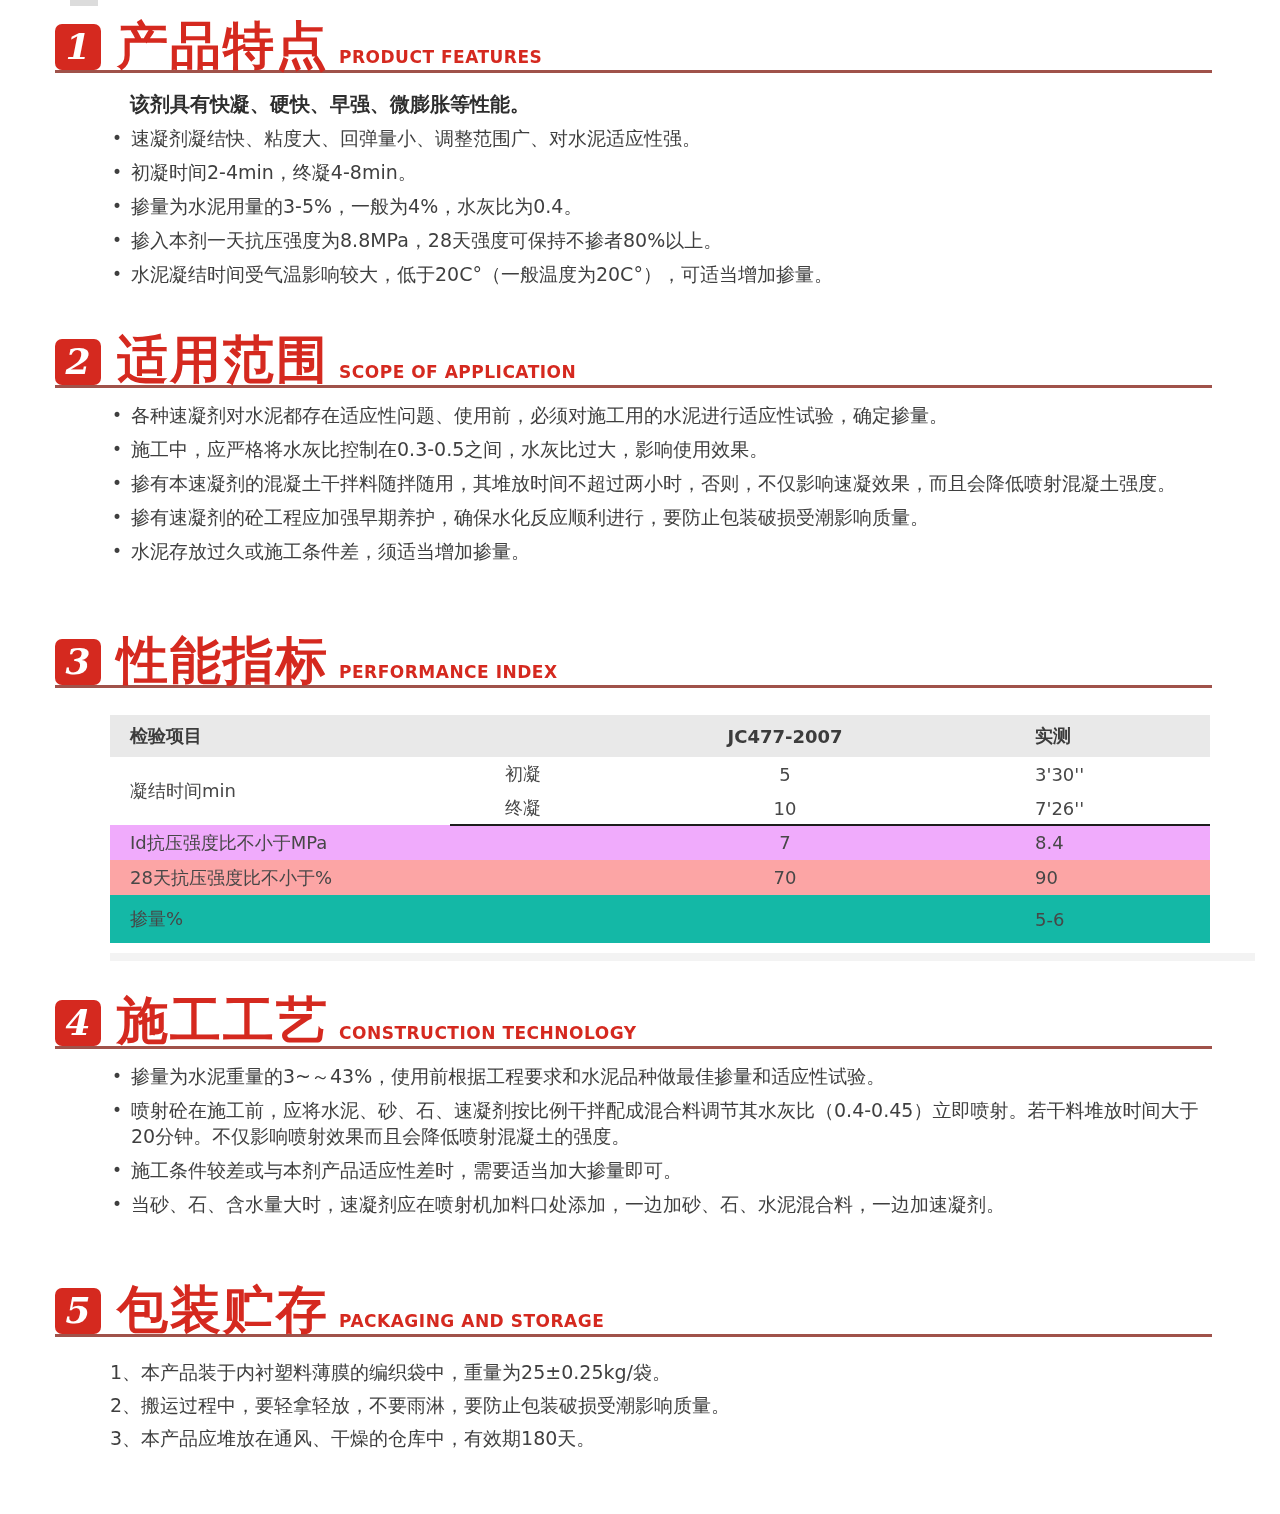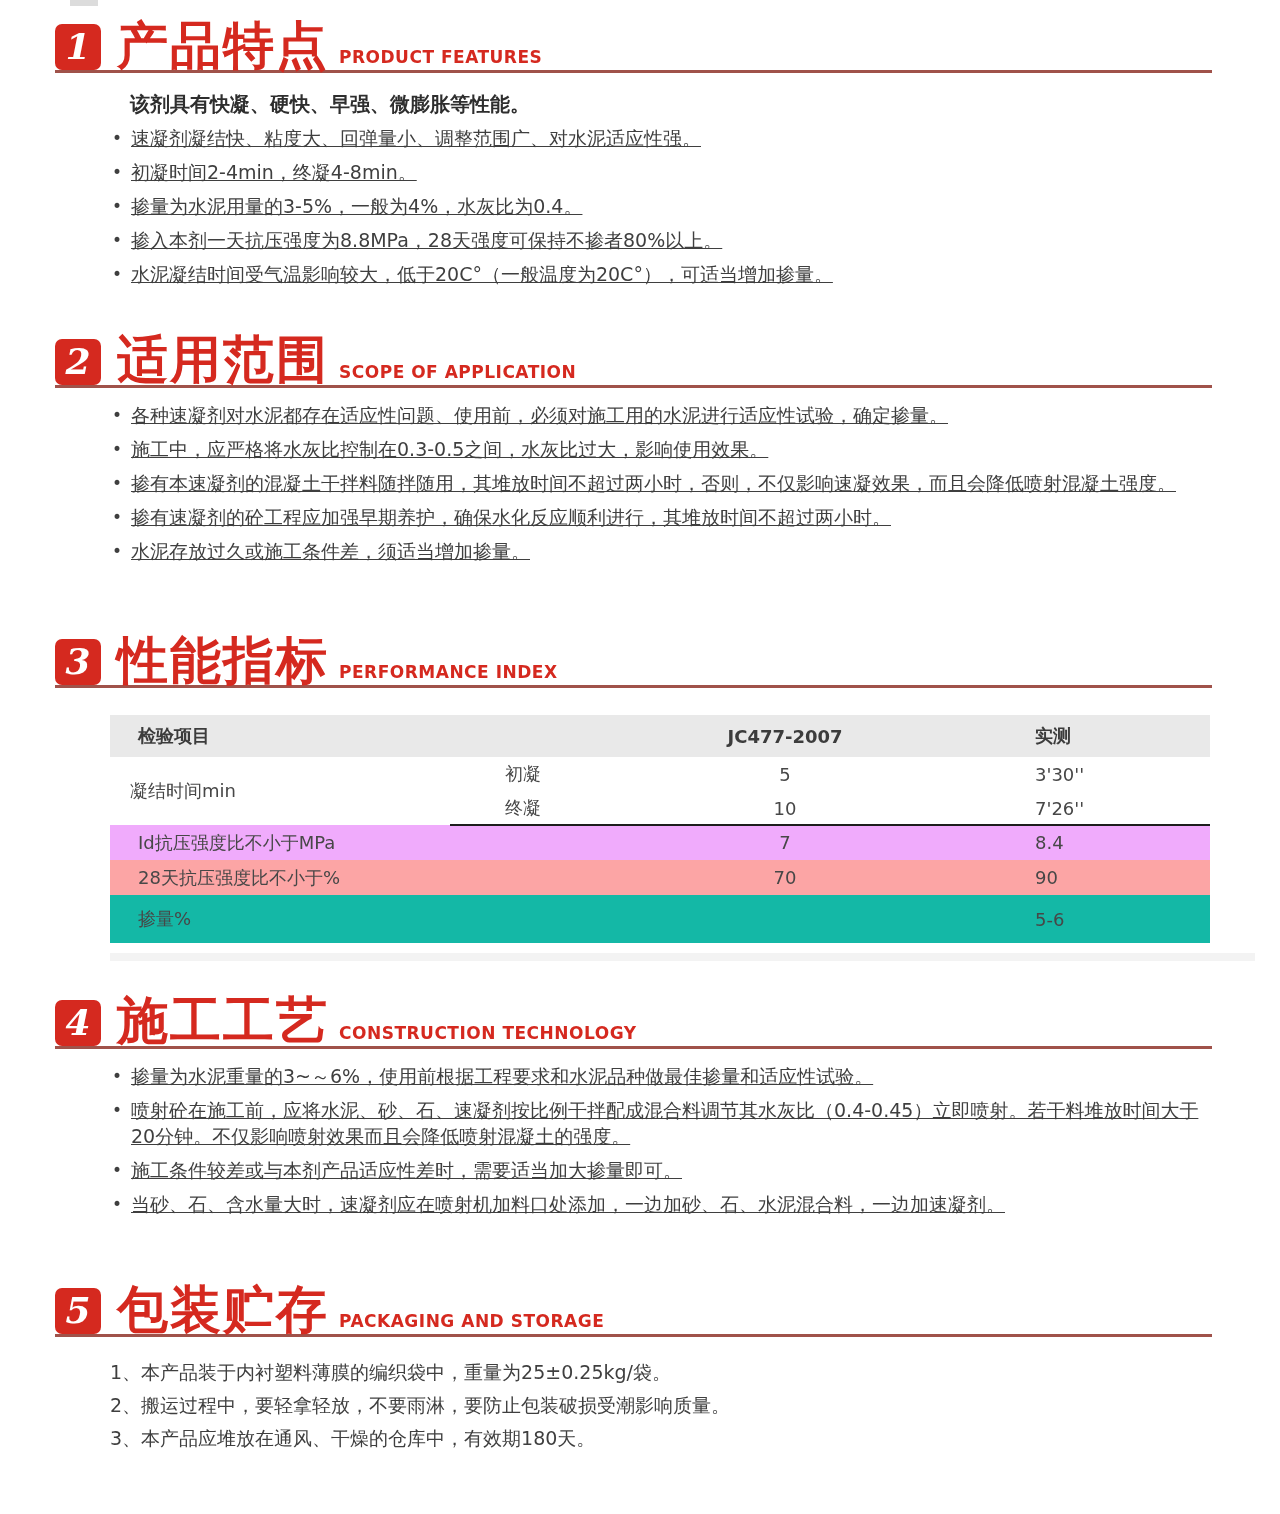--- a/index.html
+++ b/index.html
@@ -64,42 +64,41 @@
     list-style:none;
     margin-left:112px;
     width:1105px;
   }
   ul.bullets li {
     position:relative;
     padding-left:19px;
     font-size:19px; line-height:26px;
     margin-top:8px;
     color:#3f3f3f;
-    text-decoration:underline;
   }
   ul.bullets li::before {
     content:"•";
     position:absolute; left:0; top:0;
     font-size:17px; color:#3f3f3f;
   }
   ul.plain {
     list-style:none;
     margin-left:110px;
     width:1105px;
   }
   ul.plain li {
     font-size:19px; line-height:26px;
     margin-top:7px;
     color:#3f3f3f;
   }
 
   
   .ptable { margin:27px 0 0 110px; width:1100px; font-size:18px; color:#474747; }
   .trow { display:grid; grid-template-columns:340px 160px 350px 250px; align-items:center; }
-  .trow .c1 { padding-left:28px; }
+  .trow .c1 { padding-left:20px; }
   .trow .c3 { text-align:center; }
   .trow .c4 { padding-left:75px; }
   .thead { height:42px; background:#e9e9e9; font-weight:600; color:#3c3c3c; }
   .settimes {
     display:grid; grid-template-columns:340px 160px 350px 250px;
     grid-auto-rows:34px; position:relative; background:#ffffff;
   }
   .settimes .span2 { grid-row:1 / 3; display:flex; align-items:center; padding-left:20px; }
   .settimes .cell { display:flex; align-items:center; }
   .settimes .sub { padding-left:55px; }
@@ -152,21 +151,21 @@
     <span>2</span>
   </div>
   <div class="sec-title-zh">适用范围</div>
   <div class="sec-title-en">SCOPE OF APPLICATION</div>
 </div>
 
 <ul class="bullets" id="sec2-list">
   <li>各种速凝剂对水泥都存在适应性问题、使用前，必须对施工用的水泥进行适应性试验，确定掺量。</li>
   <li>施工中，应严格将水灰比控制在0.3-0.5之间，水灰比过大，影响使用效果。</li>
   <li>掺有本速凝剂的混凝土干拌料随拌随用，其堆放时间不超过两小时，否则，不仅影响速凝效果，而且会降低喷射混凝土强度。</li>
-  <li>掺有速凝剂的砼工程应加强早期养护，确保水化反应顺利进行，其堆放时间不超过两小时。</li>
+  <li>掺有速凝剂的砼工程应加强早期养护，确保水化反应顺利进行，要防止包装破损受潮影响质量。</li>
   <li>水泥存放过久或施工条件差，须适当增加掺量。</li>
 </ul>
 
 <div class="sec-header" id="sec3">
   <div class="sec-badge">
     <span>3</span>
   </div>
   <div class="sec-title-zh">性能指标</div>
   <div class="sec-title-en">PERFORMANCE INDEX</div>
 </div>
@@ -213,21 +212,21 @@
 
 <div class="sec-header" id="sec4">
   <div class="sec-badge">
     <span>4</span>
   </div>
   <div class="sec-title-zh">施工工艺</div>
   <div class="sec-title-en">CONSTRUCTION TECHNOLOGY</div>
 </div>
 
 <ul class="bullets" id="sec4-list">
-  <li>掺量为水泥重量的3~～6%，使用前根据工程要求和水泥品种做最佳掺量和适应性试验。</li>
+  <li>掺量为水泥重量的3~～43%，使用前根据工程要求和水泥品种做最佳掺量和适应性试验。</li>
   <li>喷射砼在施工前，应将水泥、砂、石、速凝剂按比例干拌配成混合料调节其水灰比（0.4-0.45）立即喷射。若干料堆放时间大于20分钟。不仅影响喷射效果而且会降低喷射混凝土的强度。</li>
   <li>施工条件较差或与本剂产品适应性差时，需要适当加大掺量即可。</li>
   <li>当砂、石、含水量大时，速凝剂应在喷射机加料口处添加，一边加砂、石、水泥混合料，一边加速凝剂。</li>
 </ul>
 
 <div class="sec-header" id="sec5">
   <div class="sec-badge">
     <span>5</span>
   </div>
   <div class="sec-title-zh">包装贮存</div>

